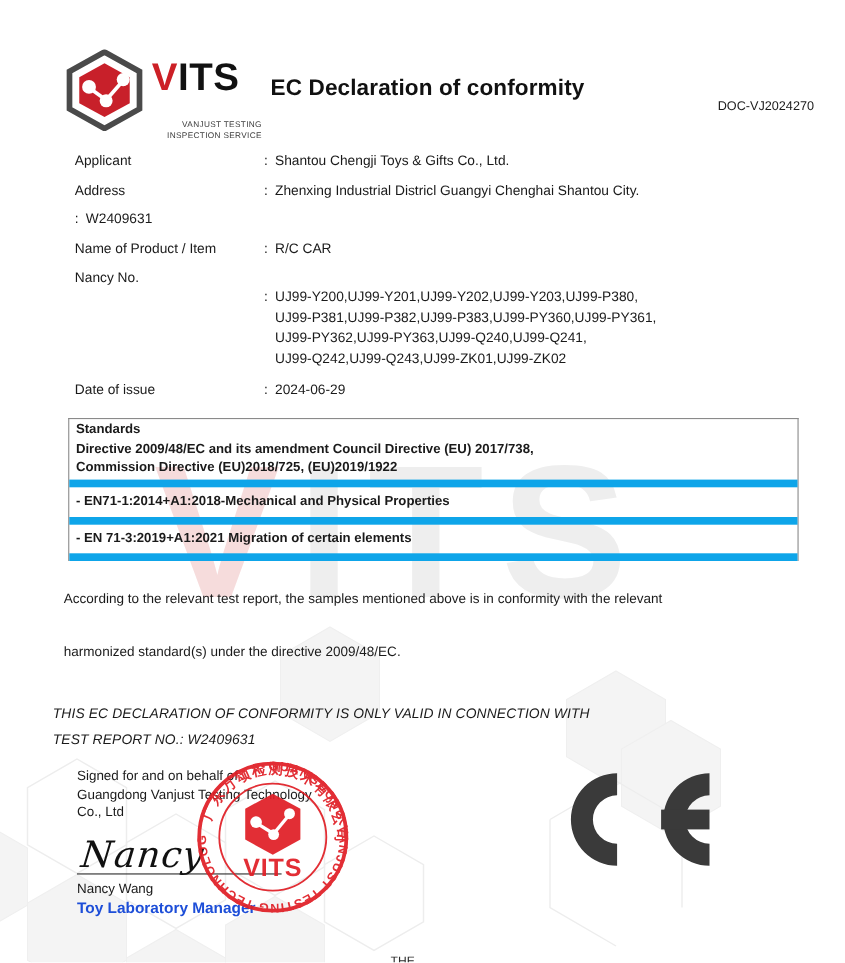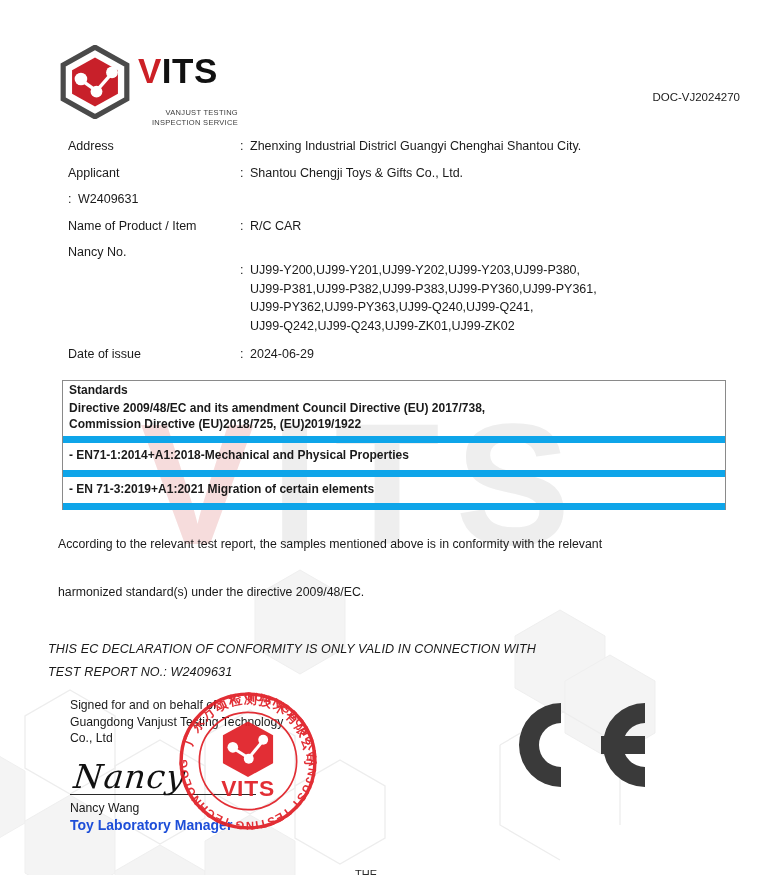--- a/index.html
+++ b/index.html
@@ -282,32 +282,33 @@
     </svg>
 
     <div class="logo-word">
       <div class="logo-vits"><span class="redv">V</span><span>ITS</span></div>
       <div class="logo-sub">
         <div>VANJUST TESTING</div>
         <div>INSPECTION SERVICE</div>
       </div>
     </div>
 
+    <div class="doc-title">EC Declaration of conformity</div>
     <div class="doc-code">DOC-VJ2024270</div>
   </div>
 
   <div class="info">
 
+    <div class="info-row">
+      <div class="info-label">Applicant</div>
+      <div class="info-value">Shantou Chengji Toys &amp; Gifts Co., Ltd.</div>
+    </div>
     <div class="info-row">
       <div class="info-label">Address</div>
       <div class="info-value">Zhenxing Industrial Districl Guangyi Chenghai Shantou City.</div>
-    </div>
-    <div class="info-row">
-      <div class="info-label">Applicant</div>
-      <div class="info-value">Shantou Chengji Toys &amp; Gifts Co., Ltd.</div>
     </div>
     <div class="info-row">
       <div class="info-value">W2409631</div>
     </div>
     <div class="info-row">
       <div class="info-label">Name of Product / Item</div>
       <div class="info-value">R/C CAR</div>
     </div>
 
     <div class="info-row">

